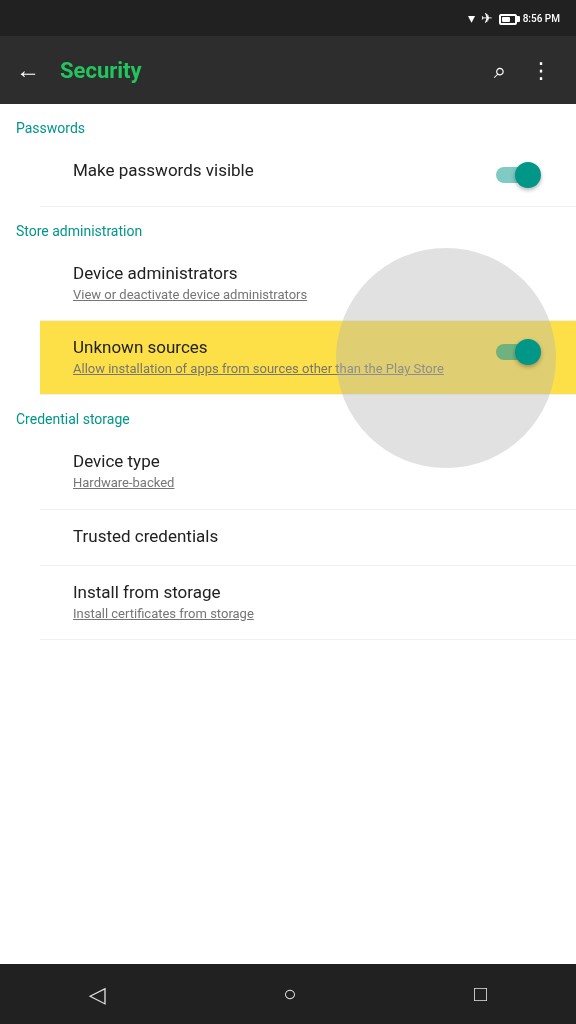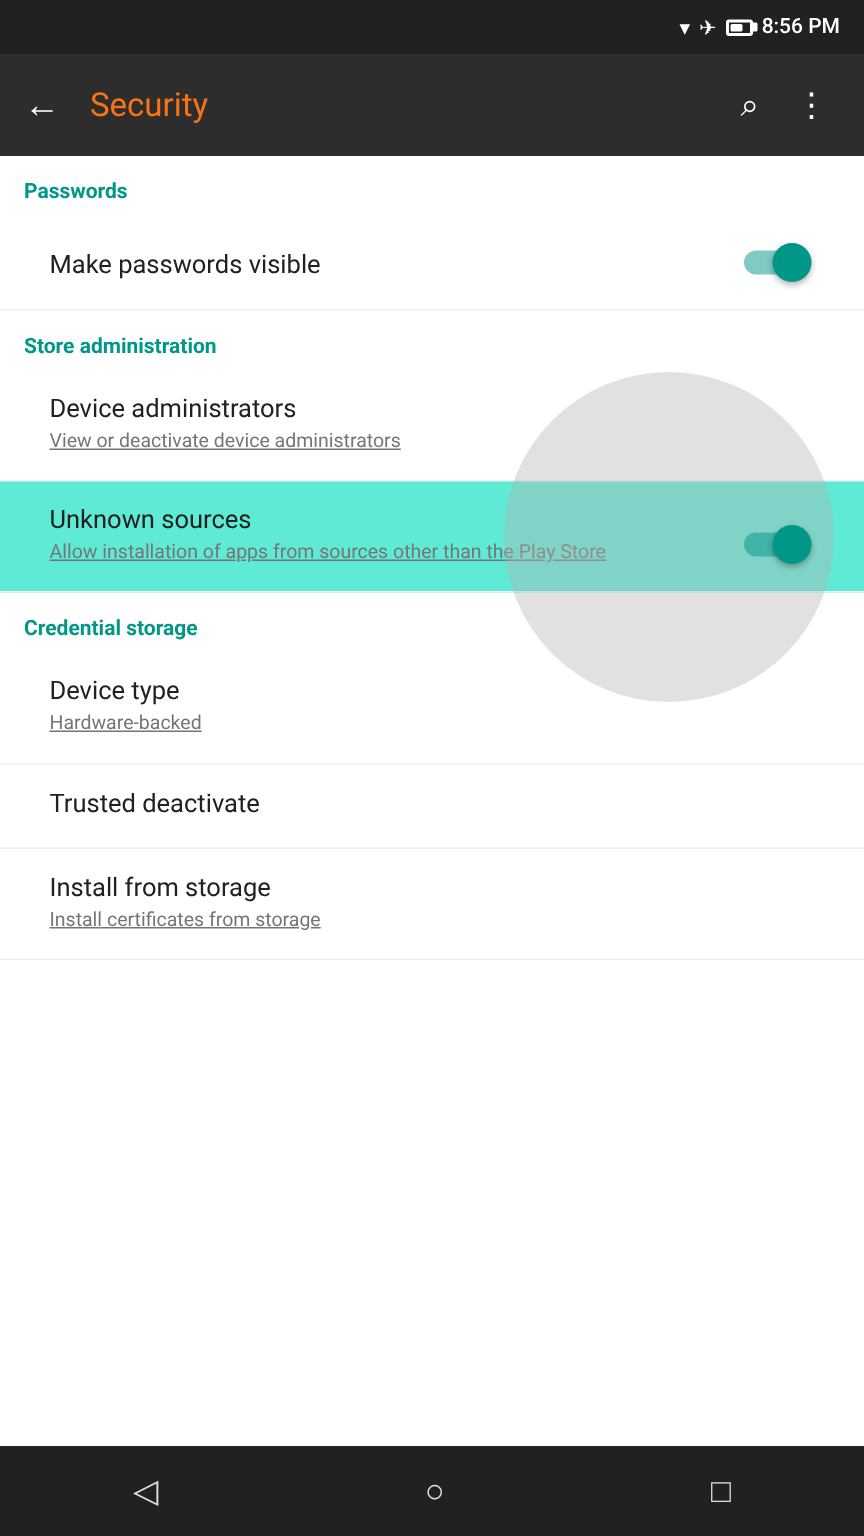--- a/index.html
+++ b/index.html
@@ -22,21 +22,21 @@
       padding: 0 16px;
       gap: 8px;
     }
     .status-icons {
       display: flex;
       align-items: center;
       gap: 6px;
     }
     .status-time {
       color: #fff;
-      font-size: 14px;
+      font-size: 10px;
       font-weight: 500;
     }
     .status-icon {
       color: #fff;
       font-size: 14px;
     }
 
     
     .app-bar {
       background: #2d2d2d;
@@ -47,23 +47,23 @@
       gap: 12px;
     }
     .app-bar-back {
       color: #fff;
       font-size: 24px;
       cursor: pointer;
       padding: 8px;
       margin-left: -8px;
     }
     .app-bar-title {
-      color: #f97316;
+      color: #22c55e;
       font-size: 22px;
-      font-weight: 400;
+      font-weight: 700;
       flex: 1;
     }
     .app-bar-actions {
       display: flex;
       align-items: center;
       gap: 8px;
     }
     .app-bar-icon {
       color: #fff;
       font-size: 22px;
@@ -76,35 +76,36 @@
       background: #fff;
       height: calc(1024px - 36px - 68px - 60px);
       overflow: hidden;
     }
 
     
     .section-header {
       padding: 16px 32px 8px 16px;
       color: #009688;
       font-size: 14px;
-      font-weight: 700;
+      font-weight: 400;
     }
 
     
     .settings-item {
       padding: 16px 33px;
       display: flex;
-      align-items: flex-end;
+      align-items: flex-start;
       justify-content: space-between;
       border-bottom: 1px solid #f0f0f0;
       background: #fff;
       cursor: pointer;
+      margin-left: 40px;
     }
     .settings-item.highlighted {
-      background: #5eead4;
+      background: #fde047;
       position: relative;
     }
     .settings-item-text {
       flex: 1;
       padding-right: 16px;
     }
     .settings-item-title {
       color: #212121;
       font-size: 17px;
       font-weight: 400;
@@ -291,21 +292,21 @@
 
     <div class="settings-item">
       <div class="settings-item-text">
         <div class="settings-item-title">Device type</div>
         <div class="settings-item-subtitle">Hardware-backed</div>
       </div>
     </div>
 
     <div class="settings-item">
       <div class="settings-item-text">
-        <div class="settings-item-title">Trusted deactivate</div>
+        <div class="settings-item-title">Trusted credentials</div>
       </div>
     </div>
 
     <div class="settings-item">
       <div class="settings-item-text">
         <div class="settings-item-title">Install from storage</div>
         <div class="settings-item-subtitle">Install certificates from storage</div>
       </div>
     </div>
   </div>

